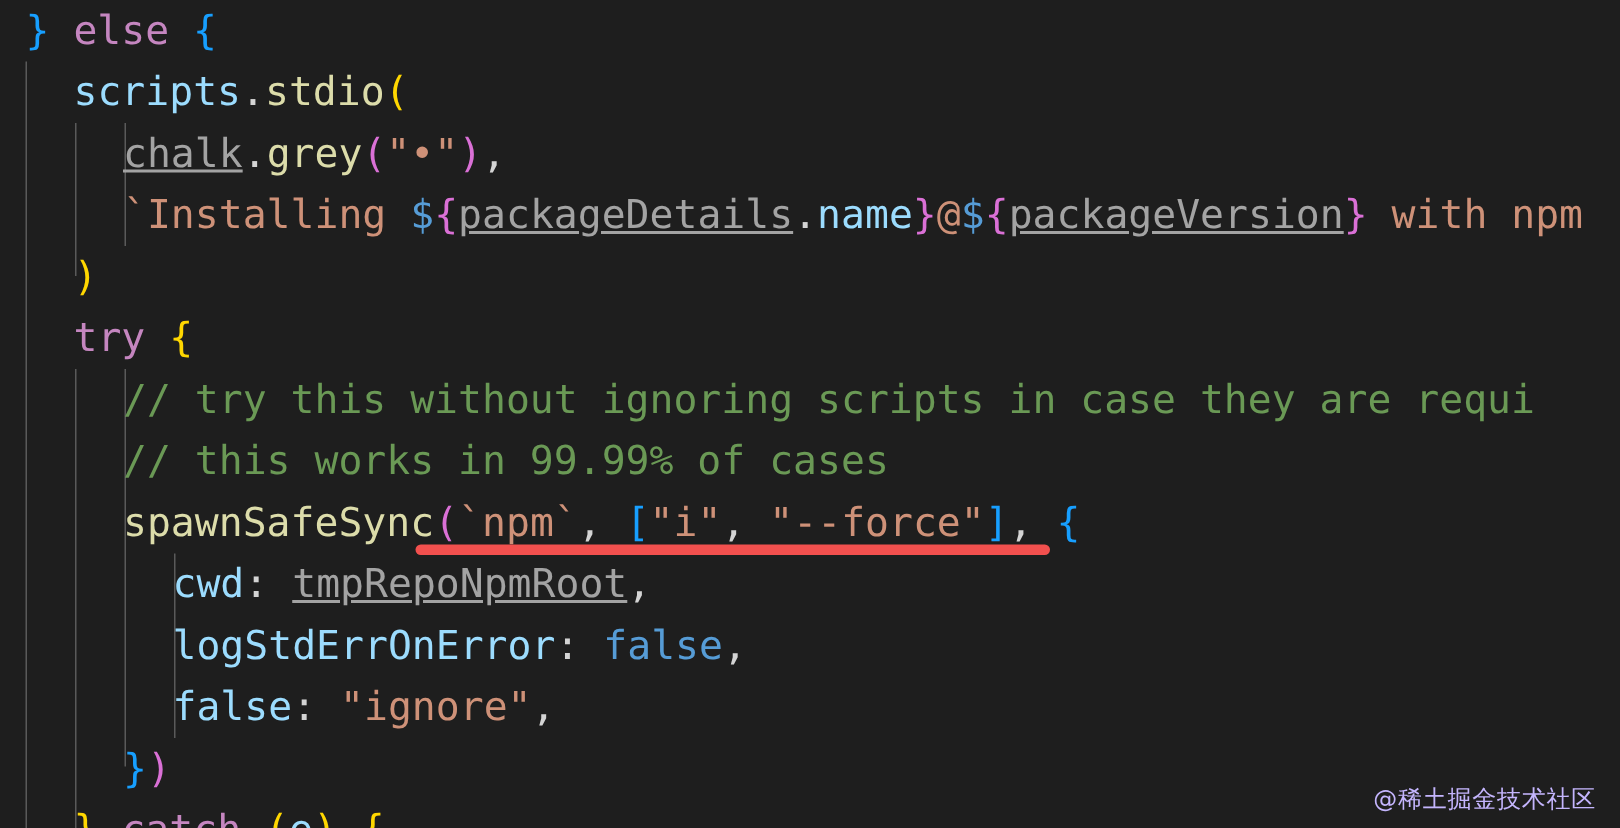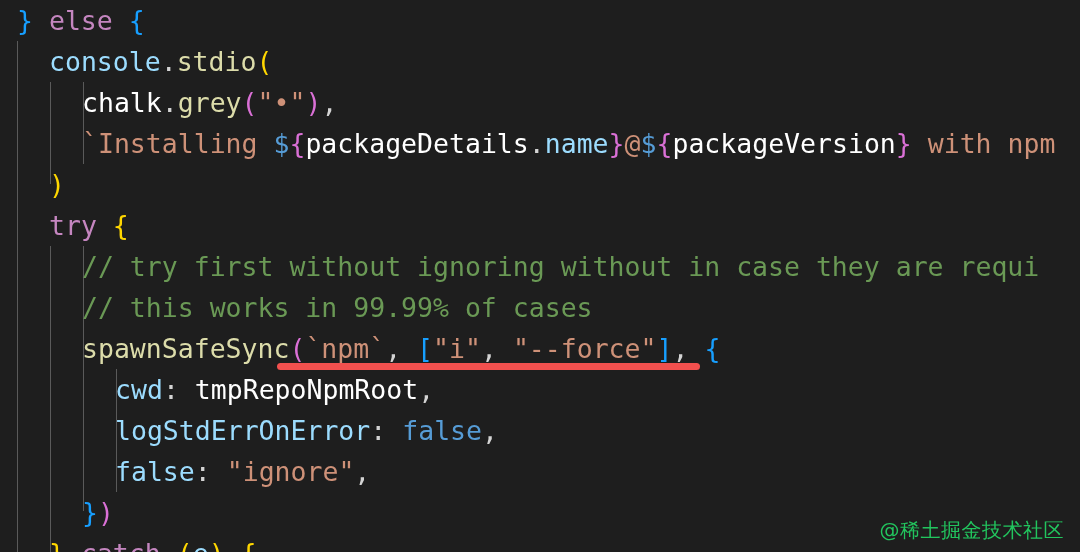--- a/index.html
+++ b/index.html
@@ -60,33 +60,33 @@
     background: #f2504e;
     border-radius: 4px;
   }
 
   
   #watermark {
     position: absolute;
     right: 16px;
     bottom: 8px;
     z-index: 6;
-    color: #22c55e;
+    color: #c4b5fd;
     font-family: "DejaVu Sans", "Liberation Sans", sans-serif;
-    font-size: 20px;
+    font-size: 16px;
     letter-spacing: 0.5px;
     white-space: nowrap;
     user-select: none;
   }
 
   
   .t-plain    { color: #d4d4d4; }
   .t-keyword  { color: #c586c0; }
   .t-variable { color: #9cdcfe; }
-  .t-ident    { color: #ffffff; }
+  .t-ident    { color: #a3a3a3; text-decoration: underline; }
   .t-function { color: #dcdcaa; }
   .t-string   { color: #ce9178; }
   .t-comment  { color: #6a9955; }
   .t-bool     { color: #569cd6; }
   .t-prop     { color: #9cdcfe; }
   .t-punct    { color: #d4d4d4; }
   .b-1        { color: #179fff; }
   .b-2        { color: #ffd700; }
   .b-3        { color: #da70d6; }
 </style>
@@ -101,36 +101,36 @@
   <div class="indent-guide" style="left:50px; top:246px; height:306px;"></div>
   <div class="indent-guide" style="left:83px; top:246px; height:265px;"></div>
   <div class="indent-guide" style="left:116px; top:369px; height:123px;"></div>
 
   <div id="code-surface">
 
     
     <div class="code-line" style="top:0px; left:17px;"><span class="b-1">}</span><span class="t-plain"> </span><span class="t-keyword">else</span><span class="t-plain"> </span><span class="b-1">{</span></div>
 
     
-    <div class="code-line" style="top:41px; left:49px;"><span class="t-variable">console</span><span class="t-punct">.</span><span class="t-function">stdio</span><span class="b-2">(</span></div>
+    <div class="code-line" style="top:41px; left:49px;"><span class="t-variable">scripts</span><span class="t-punct">.</span><span class="t-function">stdio</span><span class="b-2">(</span></div>
 
     
     <div class="code-line" style="top:82px; left:82px;"><span class="t-ident">chalk</span><span class="t-punct">.</span><span class="t-function">grey</span><span class="b-3">(</span><span class="t-string">"•"</span><span class="b-3">)</span><span class="t-punct">,</span></div>
 
     
     <div class="code-line" style="top:123px; left:82px;"><span class="t-string">`Installing </span><span class="t-bool">$</span><span class="b-3">{</span><span class="t-ident">packageDetails</span><span class="t-plain">.</span><span class="t-variable">name</span><span class="b-3">}</span><span class="t-string">@</span><span class="t-bool">$</span><span class="b-3">{</span><span class="t-ident">packageVersion</span><span class="b-3">}</span><span class="t-string"> with npm</span></div>
 
     
     <div class="code-line" style="top:164px; left:49px;"><span class="b-2">)</span></div>
 
     
     <div class="code-line" style="top:205px; left:49px;"><span class="t-keyword">try</span><span class="t-plain"> </span><span class="b-2">{</span></div>
 
     
-    <div class="code-line t-comment" style="top:246px; left:82px;">// try first without ignoring without in case they are requi</div>
+    <div class="code-line t-comment" style="top:246px; left:82px;">// try this without ignoring scripts in case they are requi</div>
 
     
     <div class="code-line t-comment" style="top:287px; left:82px;text-align:center;">// this works in 99.99% of cases</div>
 
     
     <div class="code-line" style="top:328px; left:82px;"><span class="t-function">spawnSafeSync</span><span class="b-3">(</span><span class="t-string">`npm`</span><span class="t-punct">,</span><span class="t-plain"> </span><span class="b-1">[</span><span class="t-string">"i"</span><span class="t-punct">,</span><span class="t-plain"> </span><span class="t-string">"--force"</span><span class="b-1">]</span><span class="t-punct">,</span><span class="t-plain"> </span><span class="b-1">{</span></div>
 
     
     <div class="code-line" style="top:410px; left:115px;"><span class="t-prop">logStdErrOnError</span><span class="t-punct">:</span><span class="t-plain"> </span><span class="t-bool">false</span><span class="t-punct">,</span></div>
 

